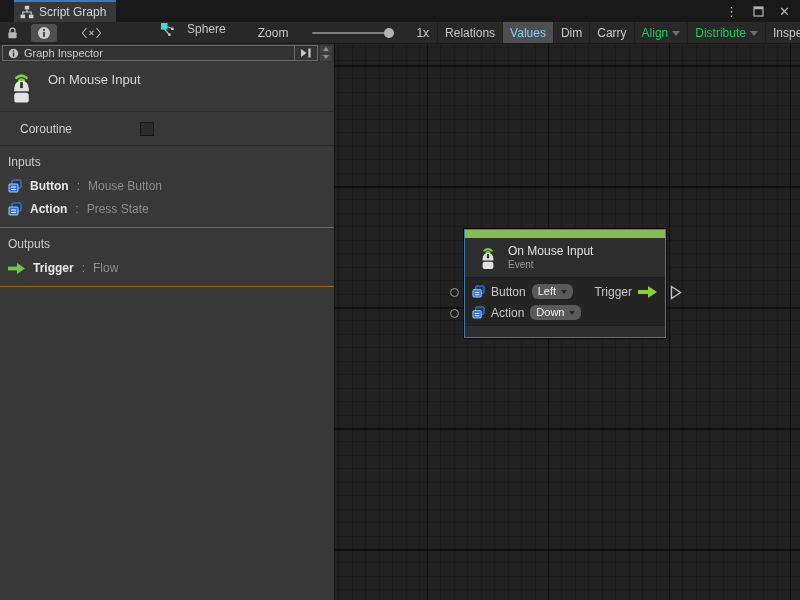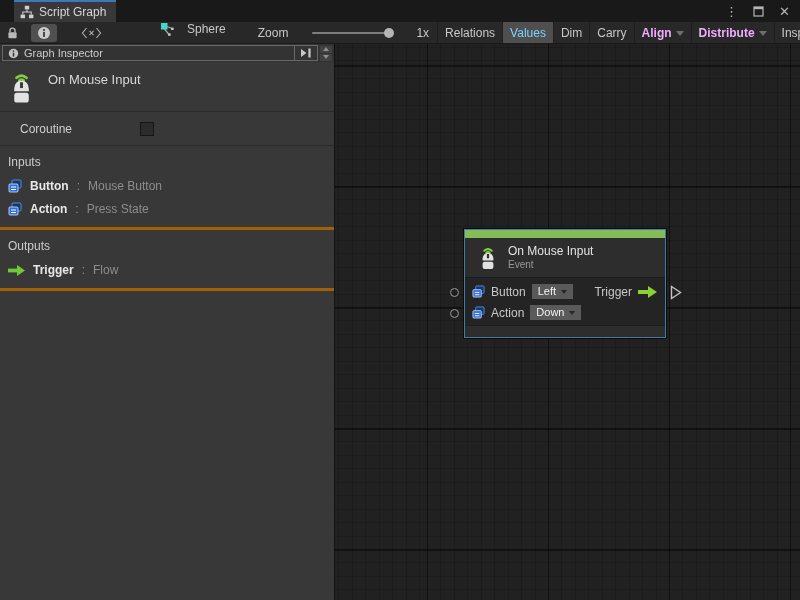--- a/index.html
+++ b/index.html
@@ -20,21 +20,21 @@
   .tb-icon{display:flex;align-items:center;justify-content:center;padding:0 6px;}
   .tb-icon.active .pill{background:#505050;border-radius:3px;padding:2px 6px;display:flex;align-items:center;}
   .pill{display:flex;align-items:center;}
   .target{display:flex;align-items:flex-start;gap:12px;padding:0 10px 0 40px;}
   .zoomwrap{display:flex;align-items:center;gap:24px;padding:0 8px 0 22px;}
   .slider{position:relative;width:80px;height:2px;background:#7c7c7c;border-radius:1px;}
   .slider .handle{position:absolute;right:-2px;top:-4px;width:10px;height:10px;border-radius:50%;background:#b4b4b4;}
   .tbtn{display:flex;align-items:center;gap:4px;padding:0 7px;border-left:1px solid #1e1e1e;white-space:nowrap;}
   .tbtn:last-child{border-right:1px solid #1e1e1e;}
   .tbtn.active{background:#4f4f4f;color:#7dd3fc;}
-  .tbtn.disabled{color:#f0abfc;font-weight:bold;}
+  .tbtn.disabled{color:#22c55e;}
   .caret{width:0;height:0;border-left:4px solid transparent;border-right:4px solid transparent;border-top:5px solid #6e6e6e;margin-top:1px;}
 
   
   .main{display:flex;height:556px;}
   .inspector{width:335px;background:#383838;border-right:1px solid #121212;display:flex;flex-direction:column;color:#cfcfcf;}
 
   .insp-head{height:18px;background:#333;display:flex;align-items:stretch;padding:1px 0 1px 2px;}
   .insp-box{flex:1;border:1px solid #696969;display:flex;align-items:center;gap:5px;padding:0 0 0 5px;font-size:11px;color:#cccccc;}
   .insp-box .spacer{flex:1;}
   .dock-btn{border-left:1px solid #696969;height:100%;display:flex;align-items:center;padding:0 5px;}
@@ -43,21 +43,21 @@
   .tri-up{width:0;height:0;border-left:3px solid transparent;border-right:3px solid transparent;border-bottom:4px solid #8e8e8e;}
   .tri-down{width:0;height:0;border-left:3px solid transparent;border-right:3px solid transparent;border-top:4px solid #8e8e8e;}
 
   .graph-head{height:50px;border-bottom:1px solid #2a2a2a;display:flex;gap:13px;padding:7px 0 0 8px;}
   .graph-head .g-title{font-size:13px;color:#d8d8d8;padding-top:3px;}
 
   .coroutine-row{height:34px;border-bottom:1px solid #2a2a2a;display:flex;align-items:center;font-size:12px;}
   .coroutine-row .lbl{margin-left:20px;width:120px;}
   .checkbox{width:14px;height:14px;background:#2b2b2b;border:1px solid #161616;}
 
-  .insp-section{border-bottom:3px solid #a16207;padding:9px 0 10px 0;}
+  .insp-section{border-bottom:1px solid #a16207;padding:9px 0 10px 0;}
   .insp-section h3{margin:0 0 9px 8px;font-size:12px;font-weight:normal;color:#cccccc;}
   .port-row{display:flex;align-items:center;gap:8px;margin:0 0 7px 8px;font-size:12px;height:16px;}
   .port-row b{color:#e8e8e8;font-weight:bold;}
   .port-row .colon{color:#8d8d8d;}
   .port-row .ptype{color:#8d8d8d;}
   .insp-rest{flex:1;}
 
   
   .canvas{position:relative;flex:1;background-color:#212121;
     background-image:
@@ -68,21 +68,21 @@
     background-position:92px 0,0 21px,92px 0,0 21px;}
 
   
   .node{position:absolute;left:129px;top:185px;width:202px;border:1px solid #3f7ca8;box-shadow:0 0 0 1px #0a0a0a;background:#242424;}
   .greenbar{height:8px;background:#86bc58;}
   .n-head{height:40px;background:#2d2d2d;border-bottom:1px solid #1d1d1d;display:flex;align-items:center;gap:10px;padding-left:13px;}
   .n-title{font-size:12px;color:#e2e2e2;line-height:1.25;}
   .n-sub{font-size:10px;color:#999;line-height:1.2;}
   .n-body{padding:3px 0 2px 0;}
   .n-row{display:flex;align-items:center;gap:6px;height:21px;padding:0 8px 0 7px;font-size:12px;color:#c8c8c8;}
-  .dropdown{display:inline-flex;align-items:center;gap:5px;background:#5a5a5a;border-radius:0;padding:1px 6px 2px 6px;font-size:11px;color:#f2f2f2;}
+  .dropdown{display:inline-flex;align-items:center;gap:5px;background:#5a5a5a;border-radius:6px;padding:1px 6px 2px 6px;font-size:11px;color:#f2f2f2;}
   .dd-caret{width:0;height:0;border-left:3.5px solid transparent;border-right:3.5px solid transparent;border-top:4.5px solid #262626;margin-top:2px;}
   .n-out{margin-left:auto;display:flex;align-items:center;gap:6px;color:#c8c8c8;}
   .n-foot{height:12px;background:#2d2d2d;border-top:1px solid #1d1d1d;}
   .port-circle{position:absolute;left:-15px;width:9px;height:9px;border:1.5px solid #9a9a9a;border-radius:50%;}
   .pc1{top:58px;} .pc2{top:79px;}
   .port-tri{position:absolute;right:-17px;top:55px;}
 </style>
 </head>
 <body>
 

